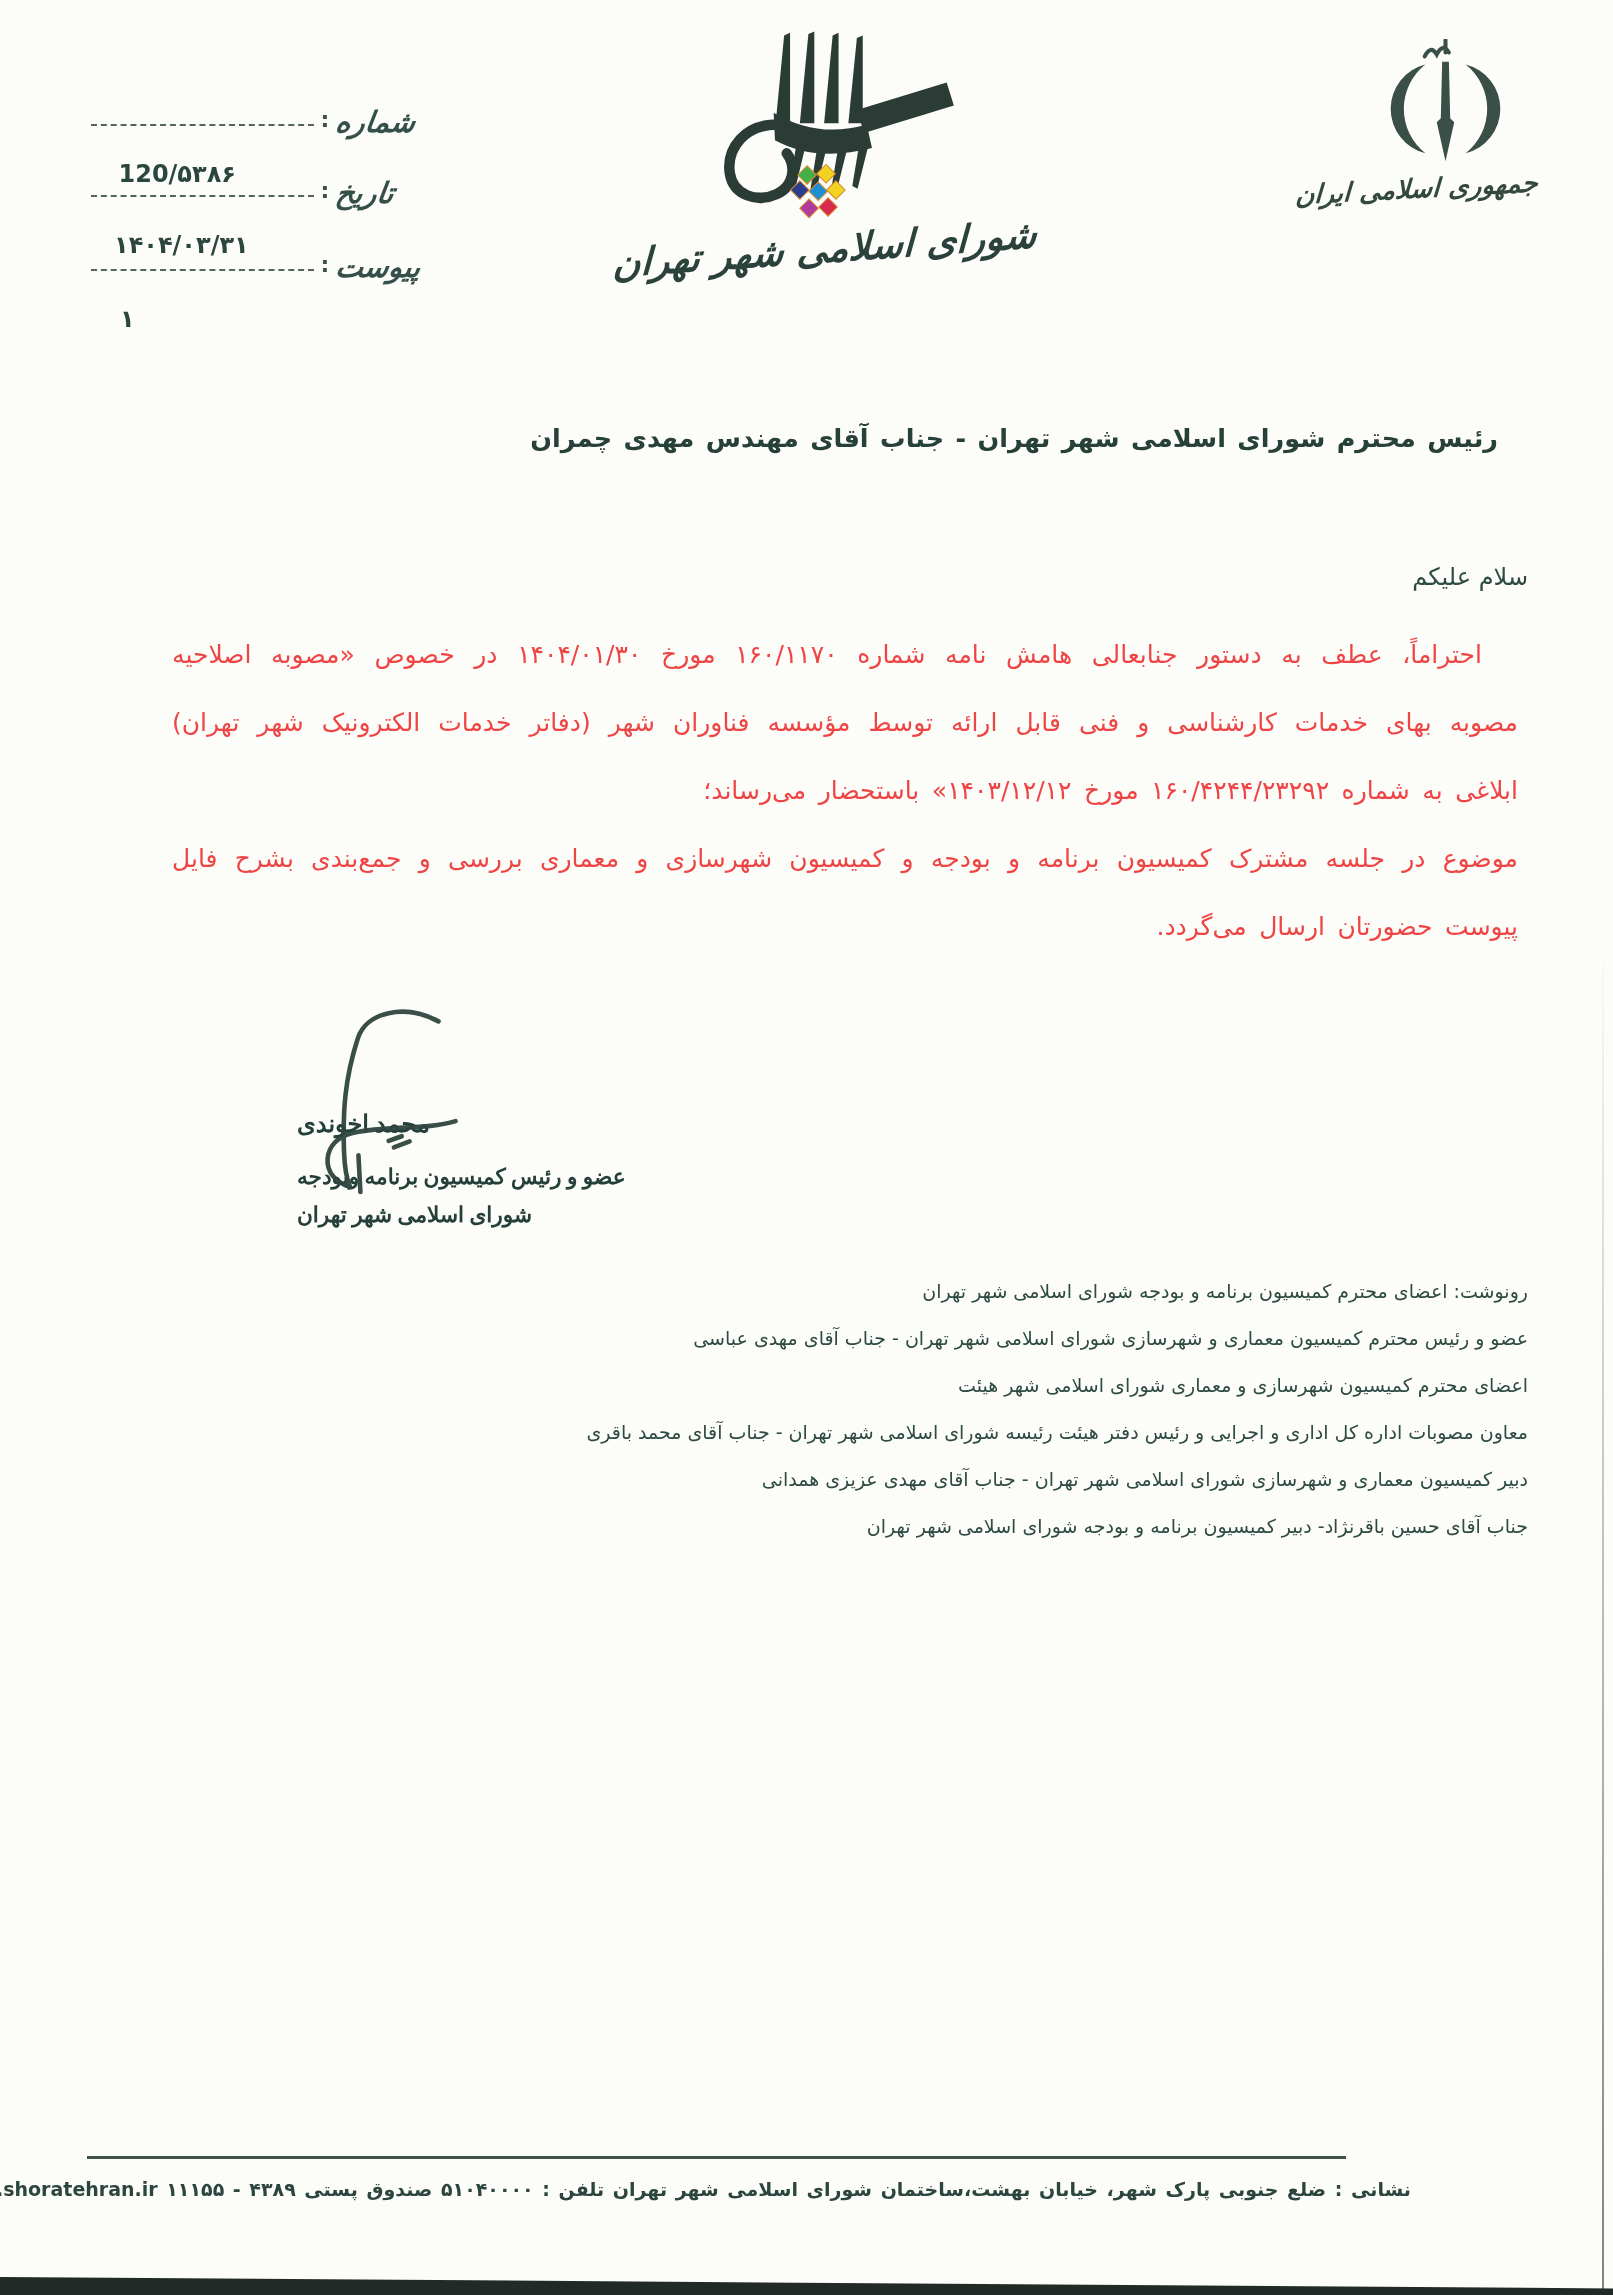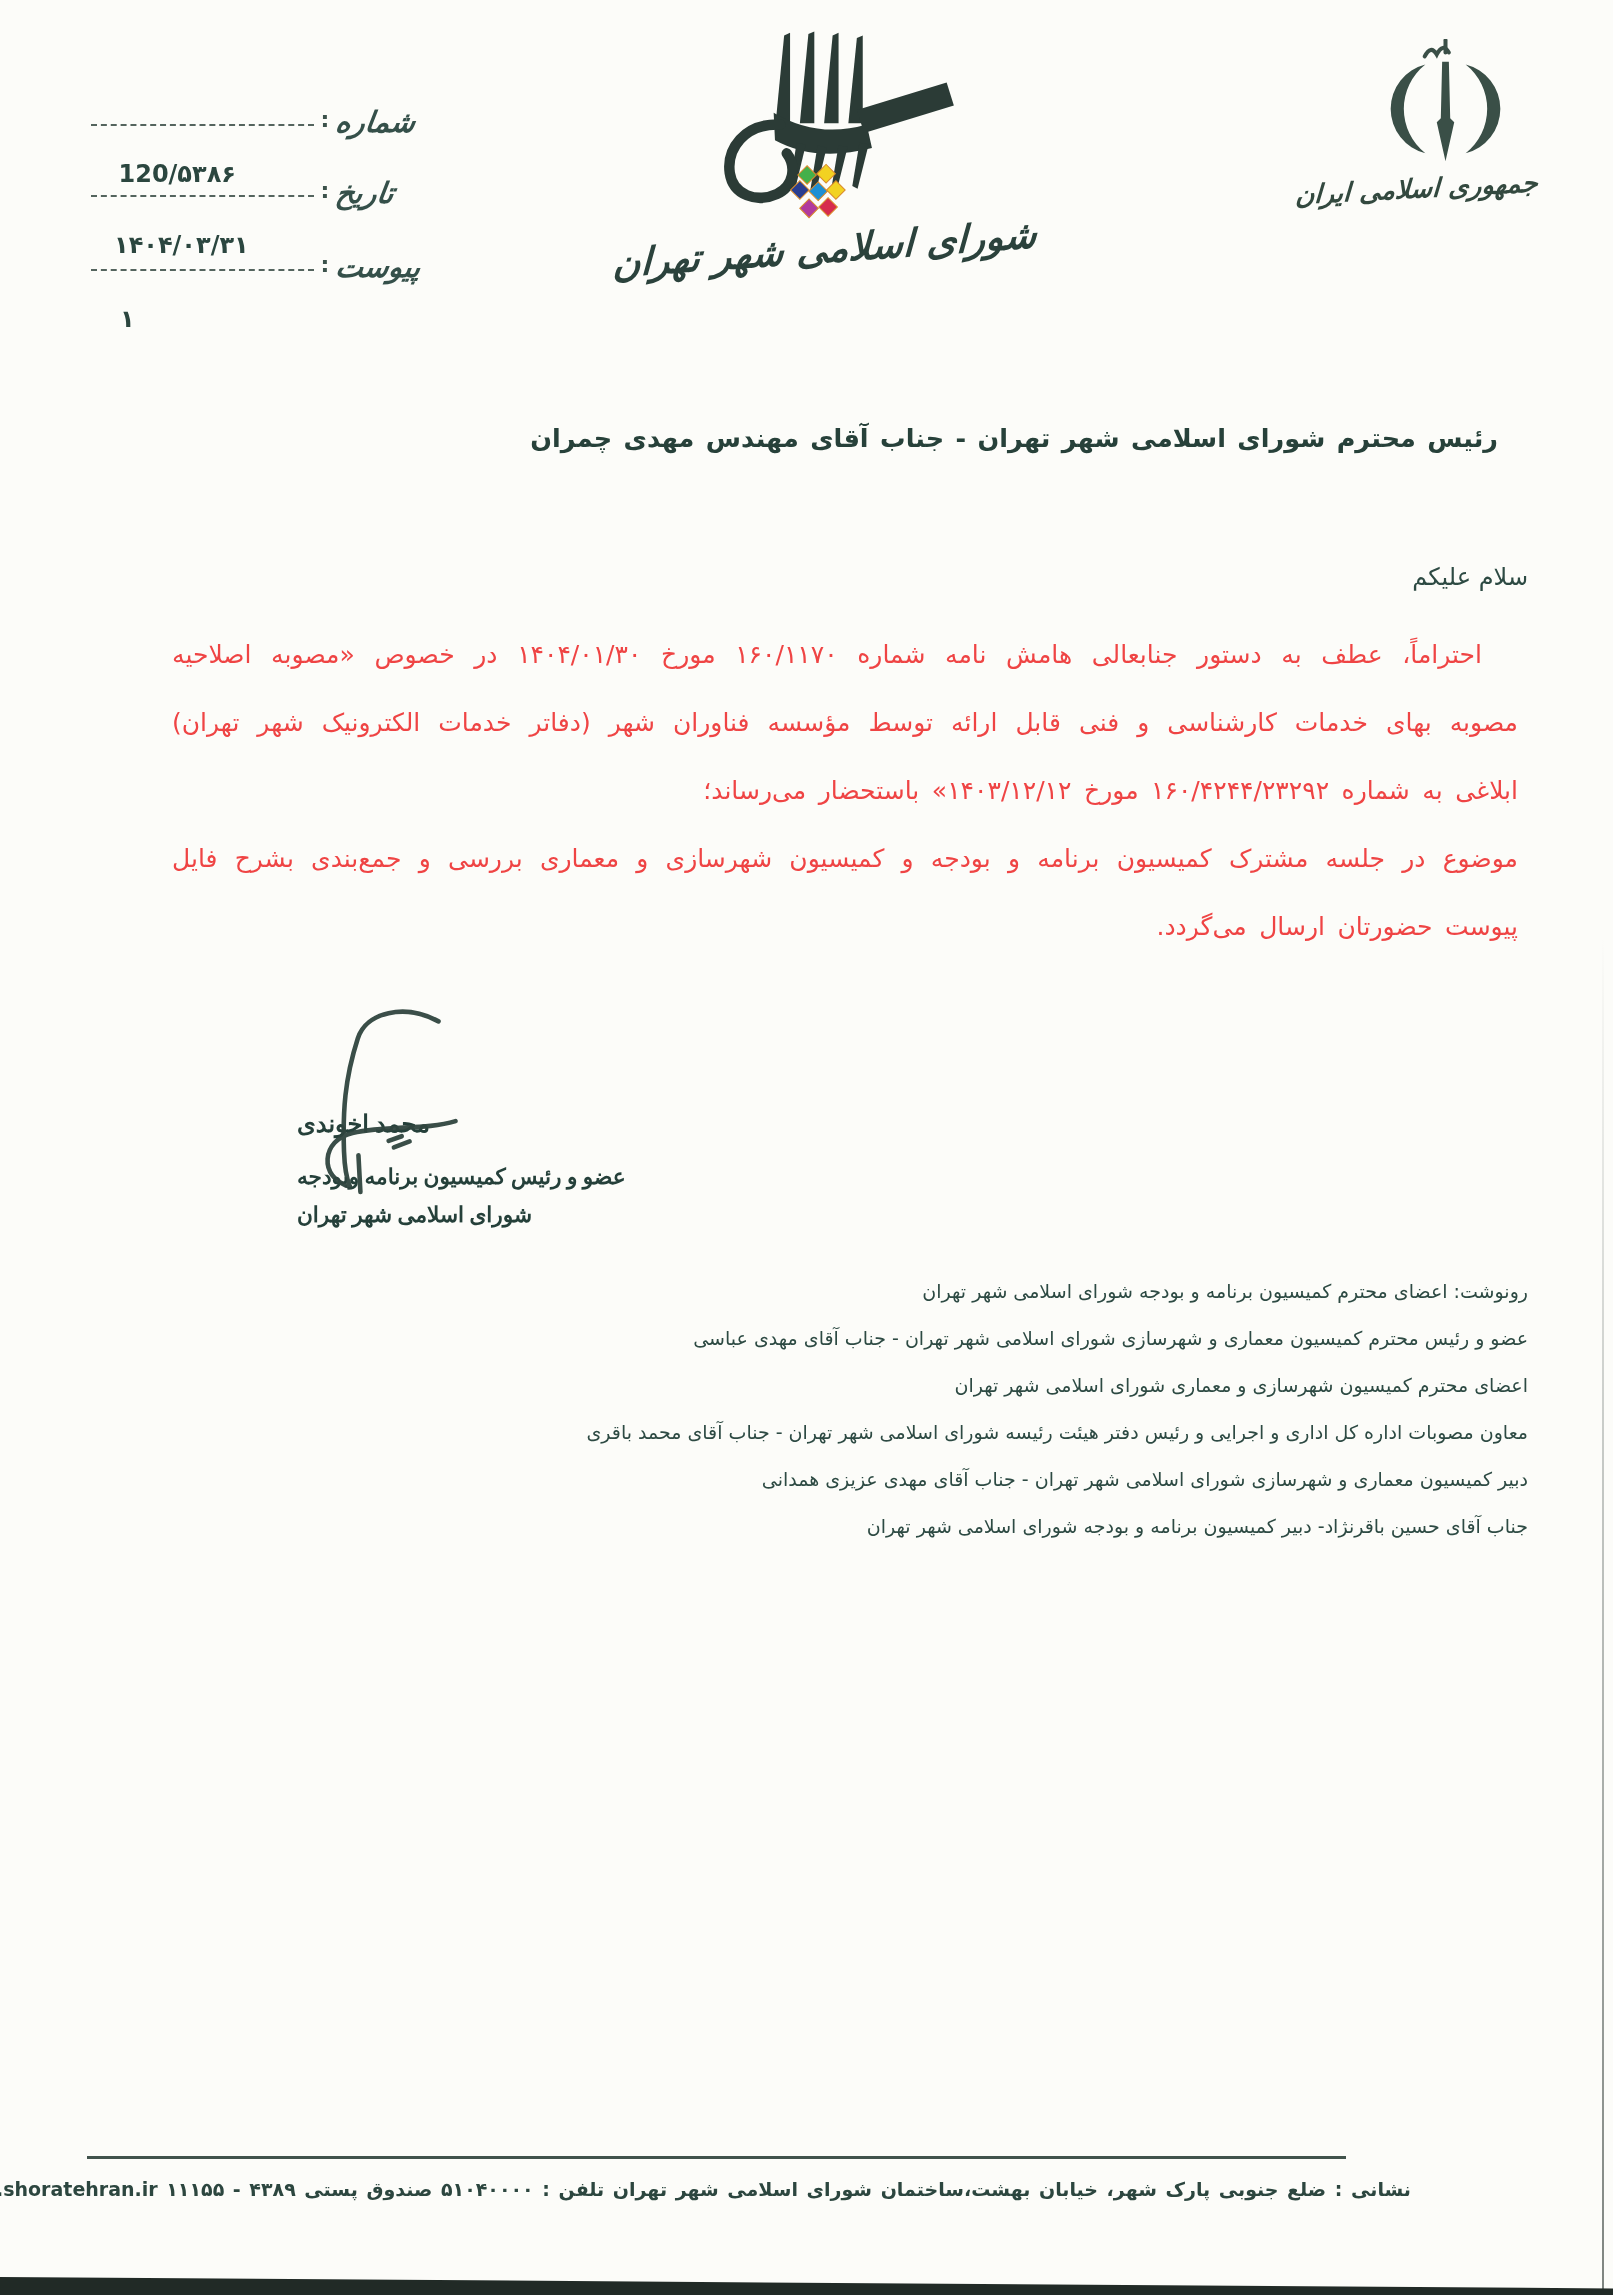--- a/index.html
+++ b/index.html
@@ -177,21 +177,21 @@
       <path d="M 272 34 C 220 6 162 20 149 60 C 129 122 126 172 128 232 C 129 260 132 274 137 286"></path>
       <path d="M 137 286 C 88 272 94 214 141 204 C 198 192 252 200 298 186"></path>
       <path d="M 150 238 L 153 294"></path>
       <path d="M 196 216 l 20 -7 m -12 17 l 24 -9"></path>
     </g>
   </svg>
 
   <div class="cc-list">
     <div class="cc-line">رونوشت: اعضای محترم کمیسیون برنامه و بودجه شورای اسلامی شهر تهران</div>
     <div class="cc-line">عضو و رئیس محترم کمیسیون معماری و شهرسازی شورای اسلامی شهر تهران - جناب آقای مهدی عباسی</div>
-    <div class="cc-line">اعضای محترم کمیسیون شهرسازی و معماری شورای اسلامی شهر تهران</div>
+    <div class="cc-line">اعضای محترم کمیسیون شهرسازی و معماری شورای اسلامی شهر هیئت</div>
     <div class="cc-line">معاون مصوبات اداره کل اداری و اجرایی و رئیس دفتر هیئت رئیسه شورای اسلامی شهر تهران - جناب آقای محمد باقری</div>
     <div class="cc-line">دبیر کمیسیون معماری و شهرسازی شورای اسلامی شهر تهران - جناب آقای مهدی عزیزی همدانی</div>
     <div class="cc-line">جناب آقای حسین باقرنژاد- دبیر کمیسیون برنامه و بودجه شورای اسلامی شهر تهران</div>
   </div>
 
   <div class="footer-rule"></div>
   <div class="footer-address">نشانی : ضلع جنوبی پارک شهر، خیابان بهشت،ساختمان شورای اسلامی شهر تهران  تلفن : ۵۱۰۴۰۰۰۰ صندوق پستی ۴۳۸۹ - ۱۱۱۵۵ www.shoratehran.ir</div>
 
   <div class="right-scan-line"></div>
   <div class="bottom-scan-band"></div>

